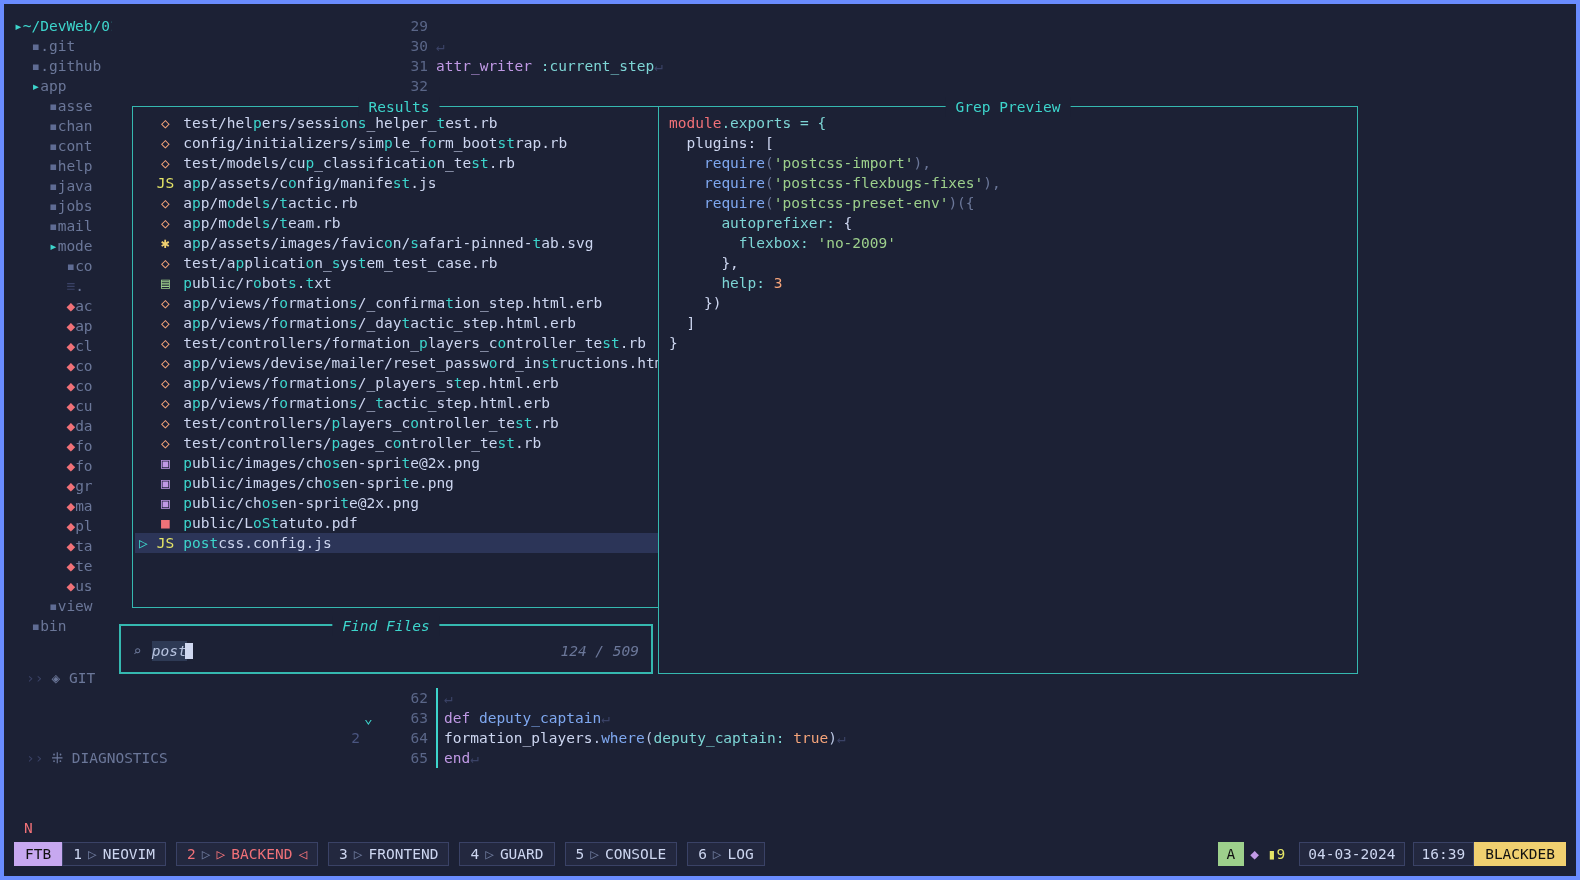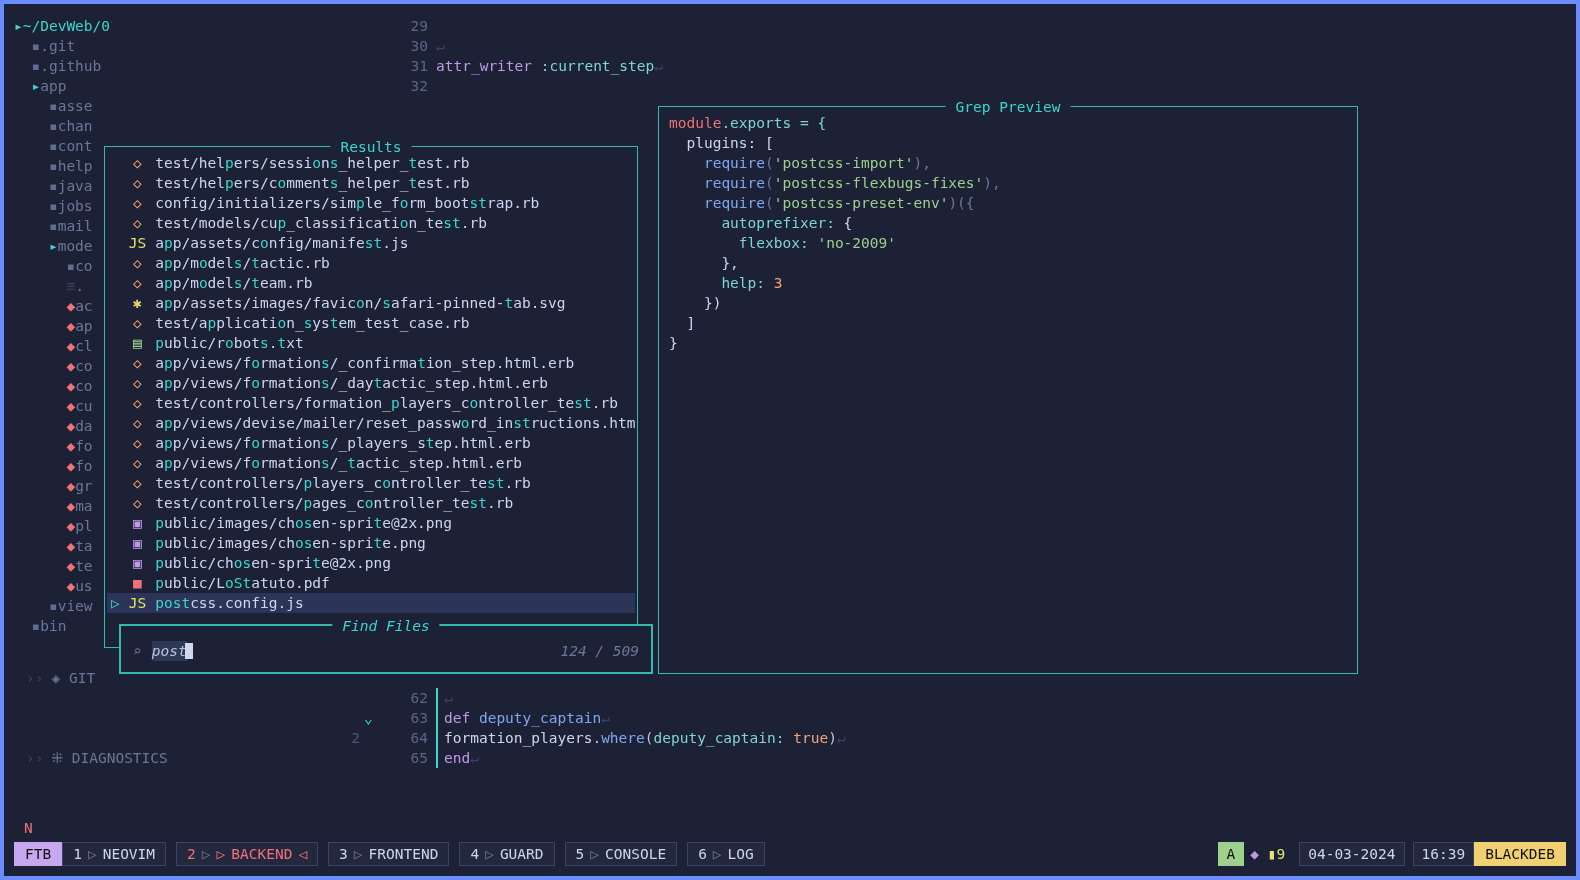--- a/index.html
+++ b/index.html
@@ -66,21 +66,21 @@
   .code-bot .ret{color:#3a4266;}
   .code-bot .kw{color:var(--purple);}
   .code-bot .fn{color:var(--blue);}
   .code-bot .arg{color:var(--cyan);}
   .code-bot .bool{color:var(--orange);}
   .code-bot .id{color:var(--fg-bright);}
 
   
   .panel{position:absolute;border:1px solid var(--border);background:var(--panel);}
   .panel-title{position:absolute;top:-10px;left:50%;transform:translateX(-50%);background:var(--panel);padding:0 10px;color:var(--teal);}
-  .results{left:96px;top:98px;width:534px;height:502px;margin-top:40px;}
+  .results{left:124px;top:98px;width:534px;height:502px;}
   .results-body{position:absolute;inset:6px 2px 2px 2px;overflow:hidden;}
   .res-row{white-space:pre;padding:0 4px;color:var(--fg-bright);}
   .res-row.sel{background:var(--sel);}
   .res-row .ic{display:inline-block;width:18px;text-align:center;color:var(--orange);}
   .res-row .ic.js{color:#e5e567;}
   .res-row .ic.img{color:var(--purple);}
   .res-row .ic.txt{color:var(--green);}
   .res-row .ic.pdf{color:var(--red);}
   .res-row .ic.svg{color:#f0d070;}
   .res-row .hl{color:var(--teal);}
@@ -178,21 +178,20 @@
     <div>&nbsp;</div>
     <div><span class="ret">↵</span></div>
     <div><span class="kw">  attr_writer </span><span class="sym">:current_step</span><span class="ret">↵</span></div>
     <div>&nbsp;</div>
   </div>
 
   <div class="panel results">
     <div class="panel-title">Results</div>
     <div class="results-body" id="results-body">
         <div class="res-row">  <span class="ic rb">◇</span> test/hel<span class="hl">p</span>ers/sessi<span class="hl">o</span>n<span class="hl">s</span>_helper_<span class="hl">t</span>est.rb</div>
-        <div class="res-row">  <span class="ic rb">◇</span> test/hel<span class="hl">p</span>ers/c<span class="hl">o</span>mment<span class="hl">s</span>_helper_<span class="hl">t</span>est.rb</div>
         <div class="res-row">  <span class="ic rb">◇</span> config/initializers/sim<span class="hl">p</span>le_f<span class="hl">o</span>rm_boot<span class="hl">s</span><span class="hl">t</span>rap.rb</div>
         <div class="res-row">  <span class="ic rb">◇</span> test/models/cu<span class="hl">p</span>_classificati<span class="hl">o</span>n_te<span class="hl">s</span><span class="hl">t</span>.rb</div>
         <div class="res-row">  <span class="ic js">JS</span> a<span class="hl">p</span>p/assets/c<span class="hl">o</span>nfig/manife<span class="hl">s</span><span class="hl">t</span>.js</div>
         <div class="res-row">  <span class="ic rb">◇</span> a<span class="hl">p</span>p/m<span class="hl">o</span>del<span class="hl">s</span>/<span class="hl">t</span>actic.rb</div>
         <div class="res-row">  <span class="ic rb">◇</span> a<span class="hl">p</span>p/m<span class="hl">o</span>del<span class="hl">s</span>/<span class="hl">t</span>eam.rb</div>
         <div class="res-row">  <span class="ic svg">✱</span> a<span class="hl">p</span>p/assets/images/favic<span class="hl">o</span>n/<span class="hl">s</span>afari-pinned-<span class="hl">t</span>ab.svg</div>
         <div class="res-row">  <span class="ic rb">◇</span> test/a<span class="hl">p</span>plicati<span class="hl">o</span>n_<span class="hl">s</span>ys<span class="hl">t</span>em_test_case.rb</div>
         <div class="res-row">  <span class="ic txt">▤</span> <span class="hl">p</span>ublic/r<span class="hl">o</span>bot<span class="hl">s</span>.<span class="hl">t</span>xt</div>
         <div class="res-row">  <span class="ic rb">◇</span> a<span class="hl">p</span>p/views/f<span class="hl">o</span>rmation<span class="hl">s</span>/_confirma<span class="hl">t</span>ion_step.html.erb</div>
         <div class="res-row">  <span class="ic rb">◇</span> a<span class="hl">p</span>p/views/f<span class="hl">o</span>rmation<span class="hl">s</span>/_day<span class="hl">t</span>actic_step.html.erb</div>

